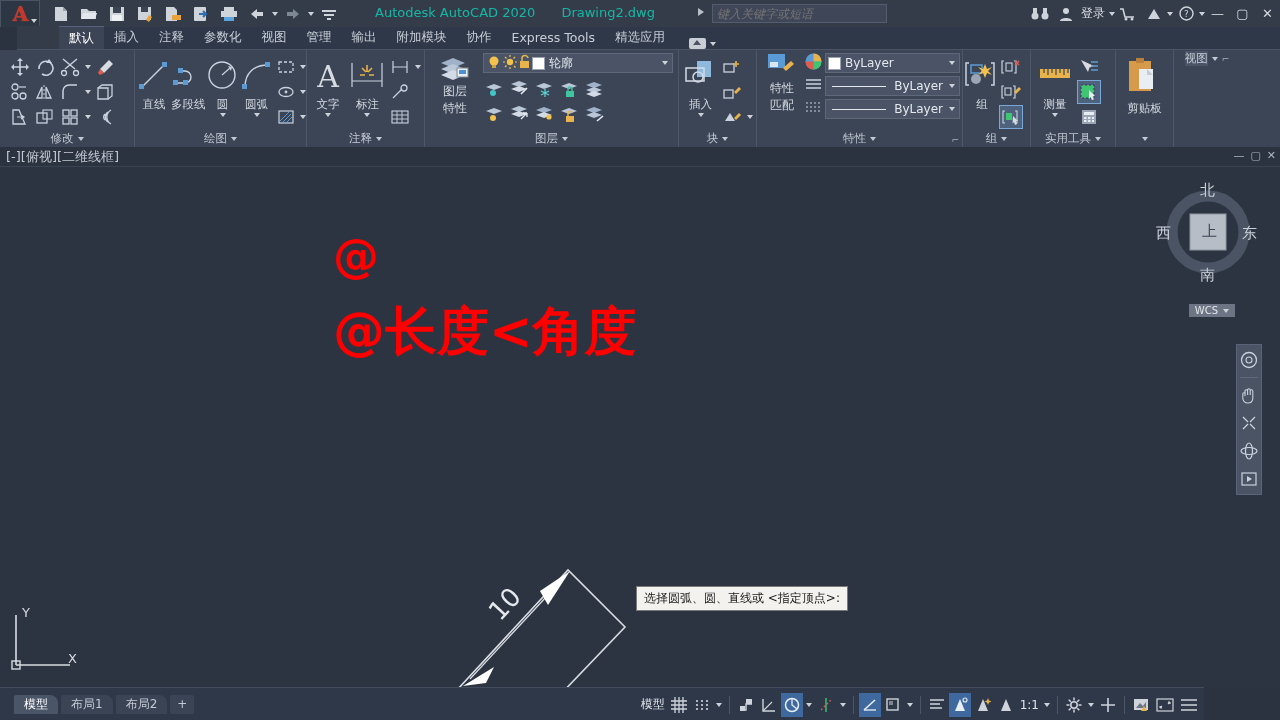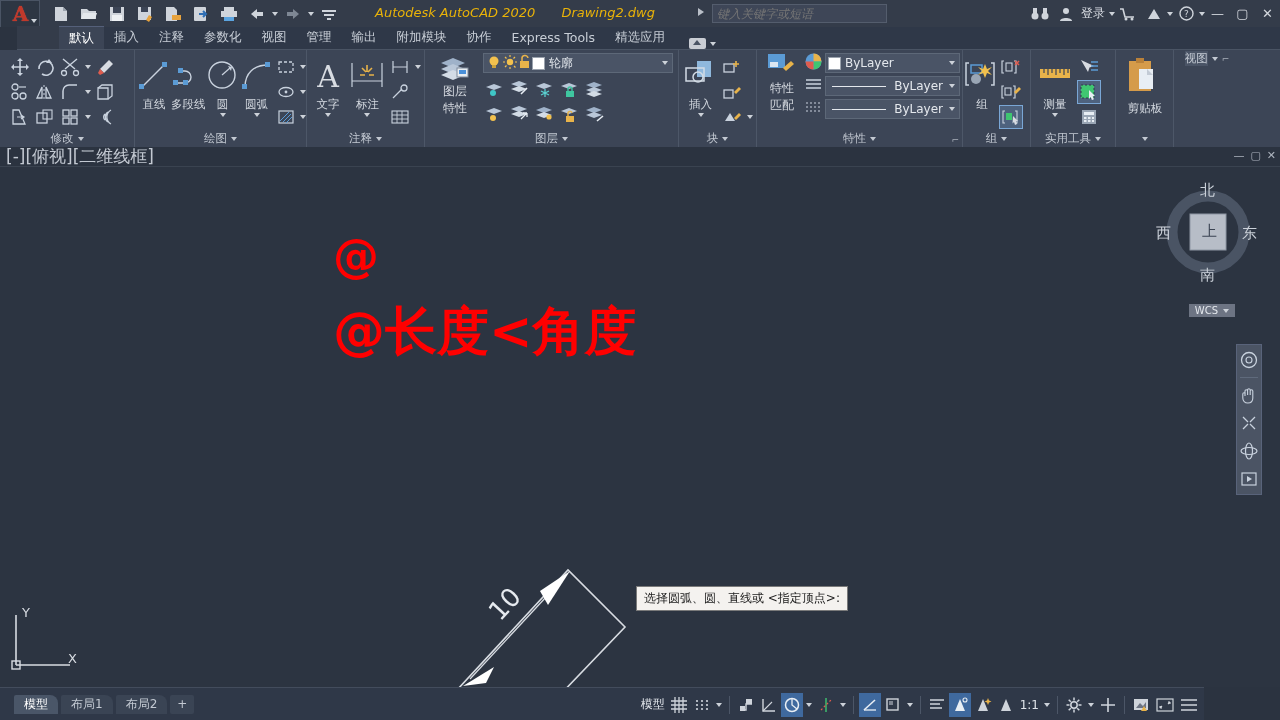--- a/index.html
+++ b/index.html
@@ -37,21 +37,21 @@
     border-right: 3px solid transparent; border-top: 4px solid #cdd2d9;
     display: inline-block;
   }
   .qat { display: flex; align-items: center; gap: 2px; margin-left: 8px; }
   .qat-btn {
     width: 26px; height: 24px; display: flex; align-items: center; justify-content: center;
   }
   .qat-btn svg { display: block; }
   .title-text {
     position: absolute; left: 375px; top: 5px;
-    font-size: 13px; color: #eab308; white-space: nowrap; font-style: italic;
+    font-size: 13px; color: #14b8a6; white-space: nowrap;
   }
   .title-doc { margin-left: 22px; }
   .title-arrow {
     position: absolute; left: 698px; top: 8px;
     width: 0; height: 0; border-top: 4px solid transparent;
     border-bottom: 4px solid transparent; border-left: 6px solid #b9bfc8;
   }
   .search-box {
     position: absolute; left: 712px; top: 4px; width: 175px; height: 19px;
     background: #3e4657; border: 1px solid #545d6d;
@@ -127,21 +127,21 @@
   .combo .cb-arrow { position: absolute; right: 4px; top: 7px; }
   .swatch-white { width: 13px; height: 13px; background: #ffffff; border: 1px solid #9aa2ad; }
   .lineprev { flex: 1; height: 1px; background: #e4e8ed; margin: 0 4px; }
 
   
   .doc-tabbar {
     position: absolute; top: 147px; left: 0; width: 1280px; height: 20px;
     background: #2b3340; display: flex; align-items: center;
     border-bottom: 1px solid #3a4350;
   }
-  .viewlabel { font-size: 17px; color: #c3c9d2; margin-left: 6px; }
+  .viewlabel { font-size: 13px; color: #c3c9d2; margin-left: 6px; }
   .doc-win-btns { position: absolute; right: 4px; top: 2px; display: flex; gap: 6px; color: #aeb5bf; font-size: 11px; }
 
   .canvas {
     position: absolute; top: 167px; left: 0; width: 1280px; height: 520px;
     background: #2c3441; overflow: hidden;
   }
   .red-text {
     position: absolute; color: #ff0000; font-weight: bold;
     font-family: "DejaVu Sans", "Liberation Sans", sans-serif;
   }
@@ -930,21 +930,21 @@
           </div>
         </div>
       </div>
       <div class="panel-title">
         <span>实用工具</span>
         <span class="caret"></span>
       </div>
     </div>
 
     <div class="panel" style="width:58px">
-      <div class="panel-body" style="justify-content:flex-end">
+      <div class="panel-body" style="justify-content:center">
         <div class="big-btn" style="width:52px">
           <span class="glyph" style="height:44px">
             <svg width="40" height="42">
                 <rect x="4" y="4" width="22" height="30" fill="#d59b4a"></rect>
                 <rect x="11" y="1" width="8" height="5" fill="#b9813a"></rect>
                 <path d="M14 12h14v20H14z" fill="#e8eef4"></path>
                 <path d="M22 12l6 6h-6z" fill="#c3cbd5"></path>
               </svg>
           </span>
           <span class="lbl">剪贴板</span>

